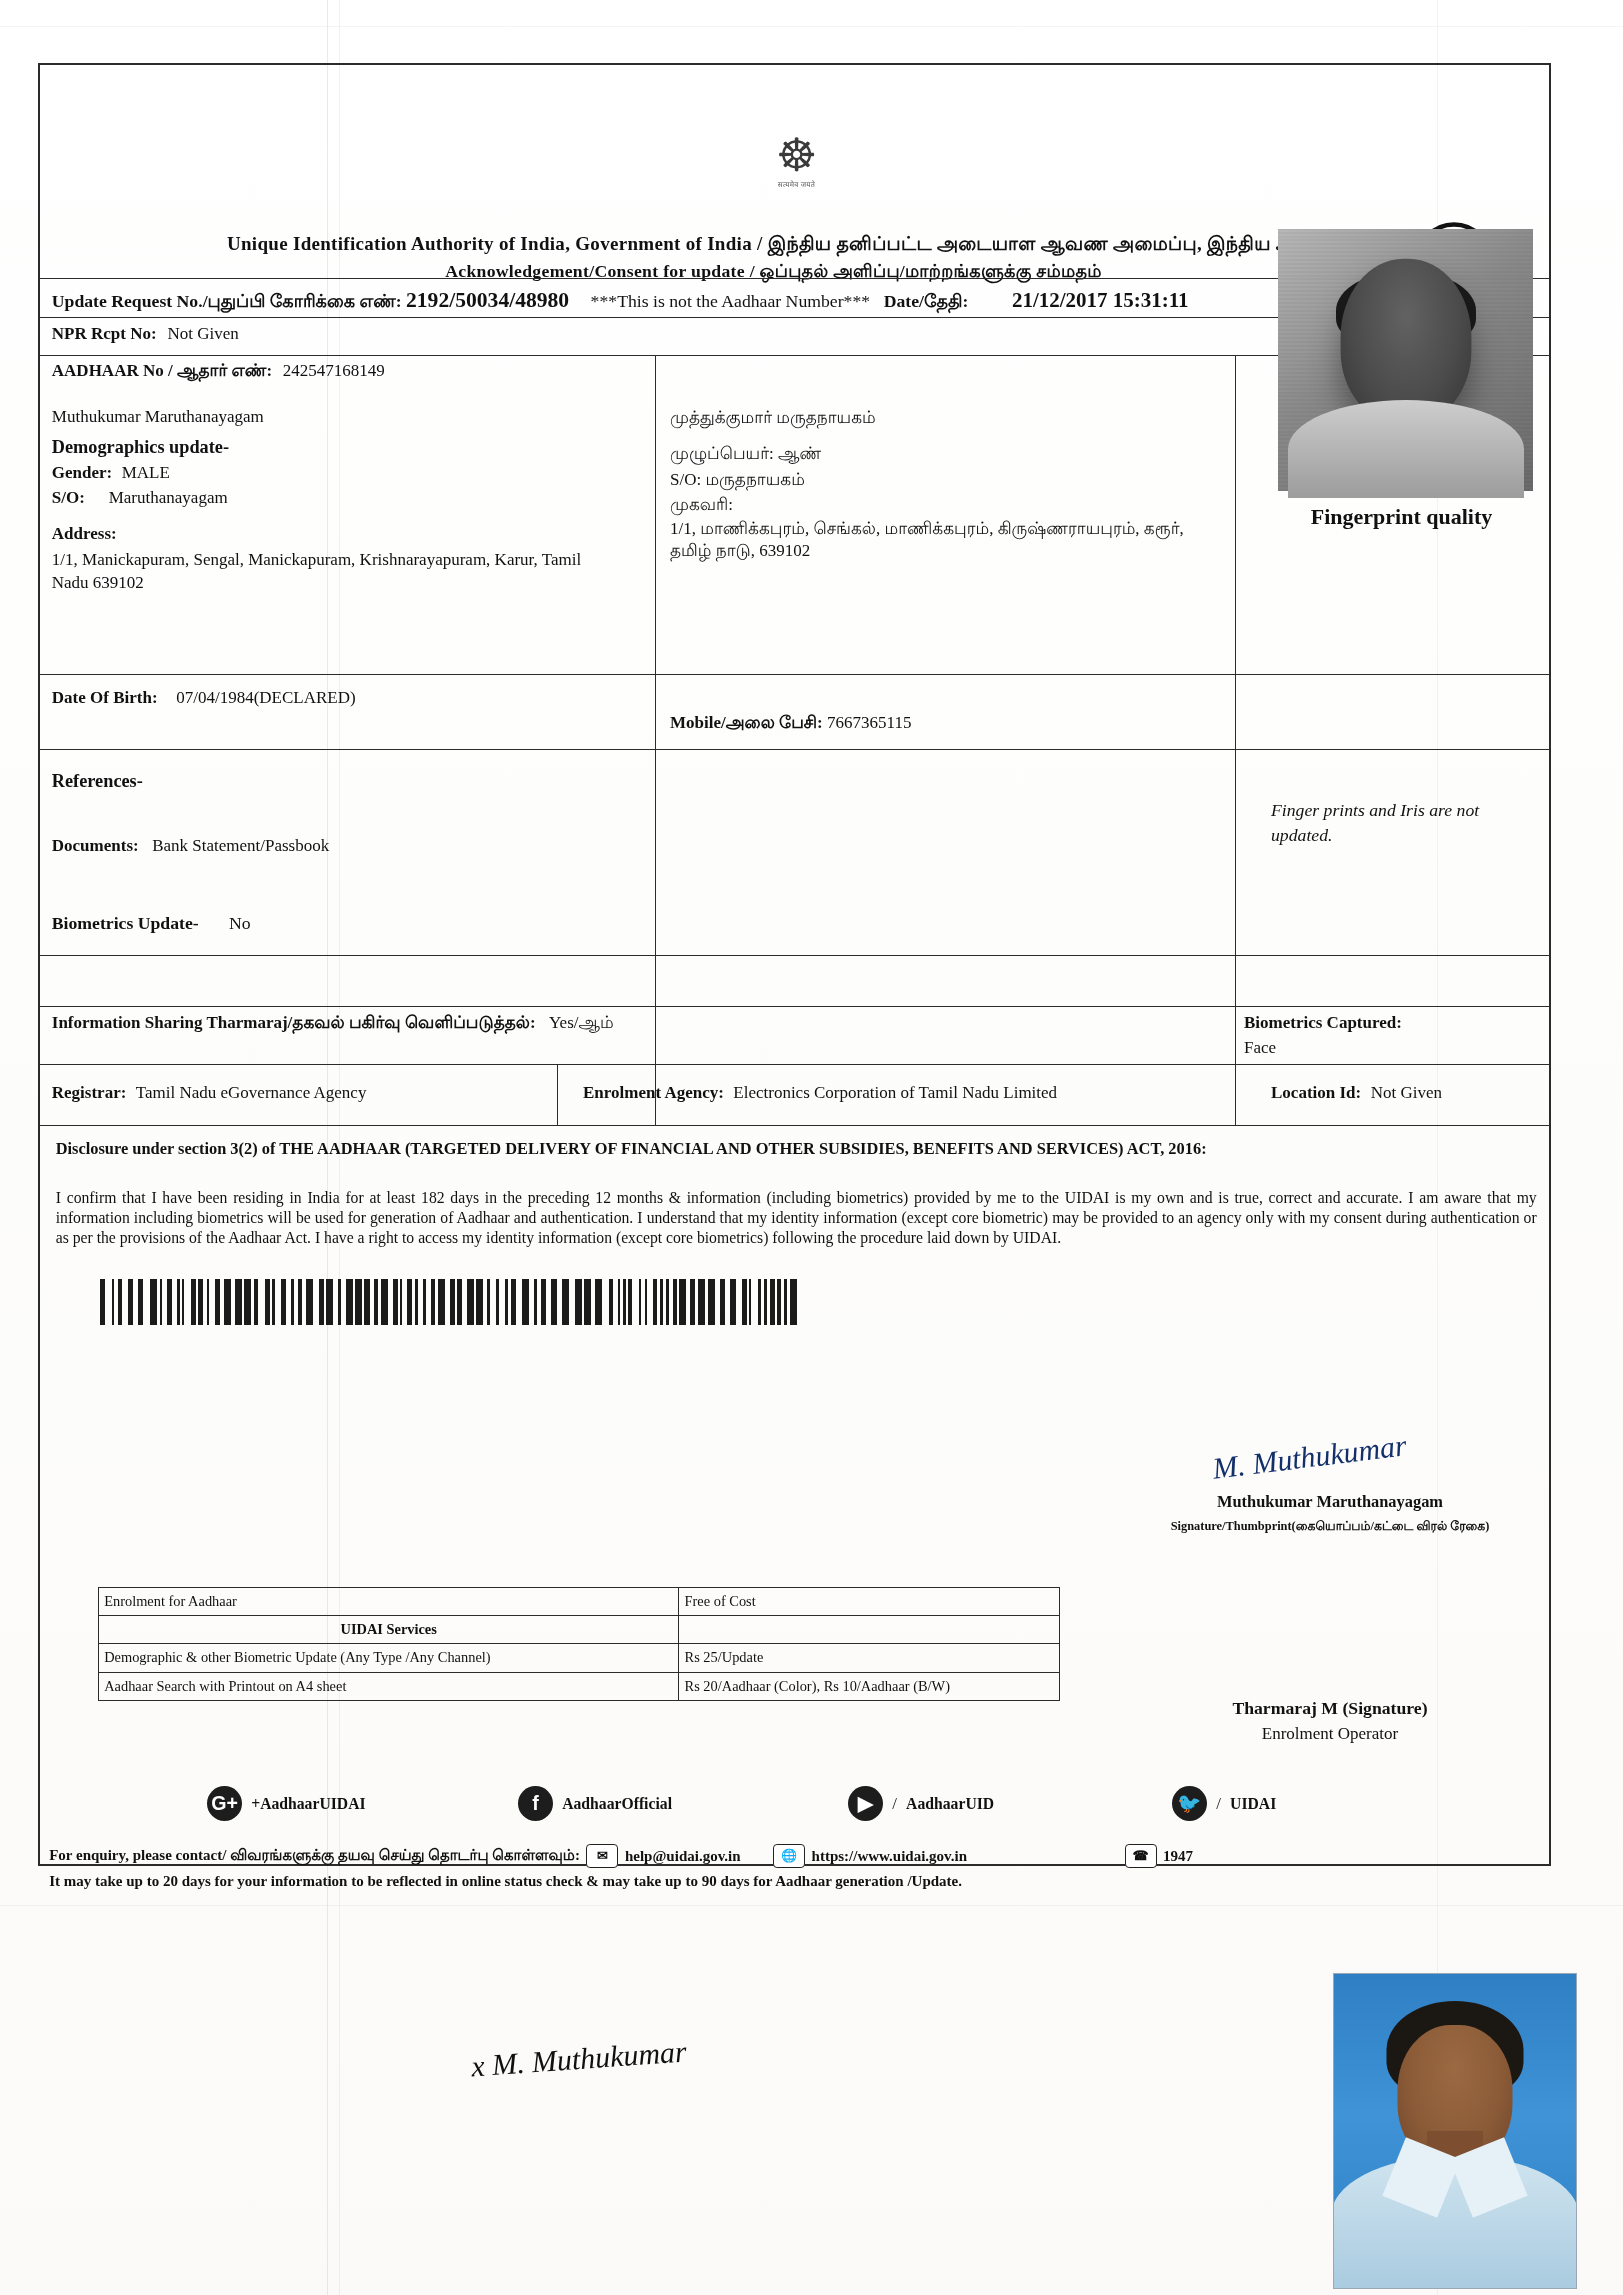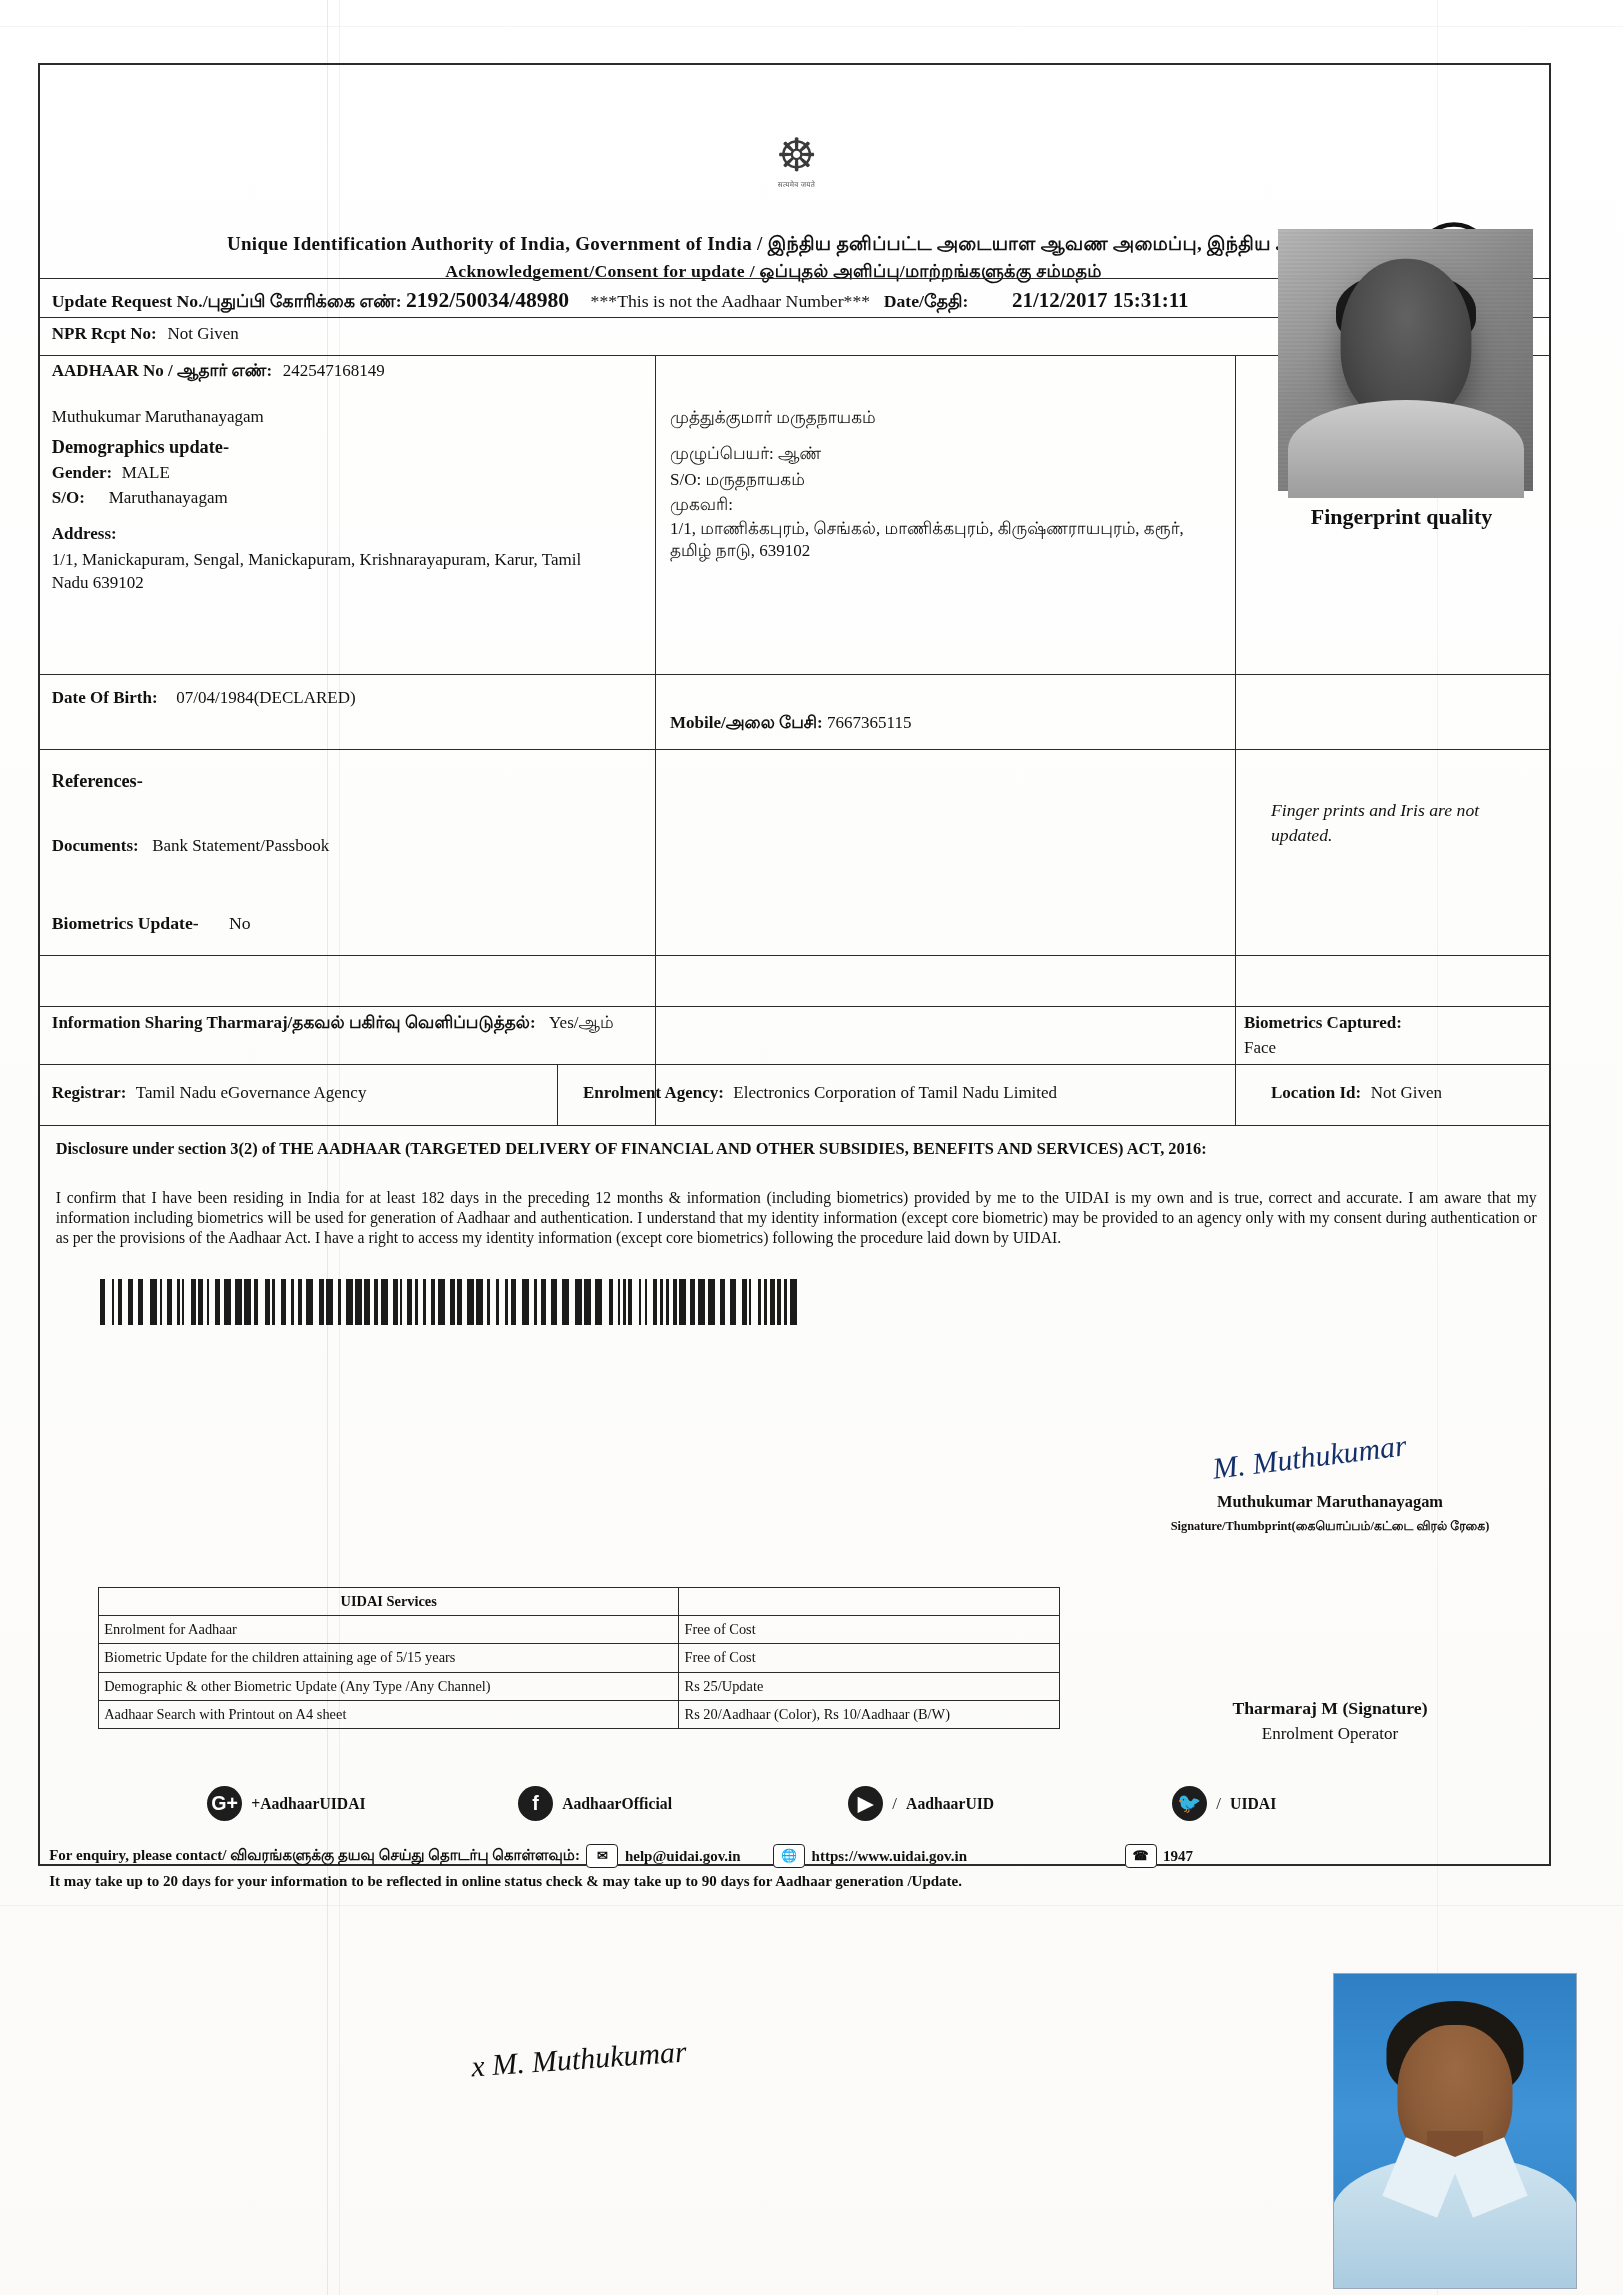--- a/index.html
+++ b/index.html
@@ -363,30 +363,26 @@
       <i style="left: 690px; width: 7.2px;"></i>
     </div>
 
   <div id="sig-top" class="sig">M. Muthukumar</div>
   <div class="cell" style="left:1087px;top:1427px;width:406px;text-align:center;font-size:16.4px;font-weight:bold;">Muthukumar Maruthanayagam</div>
   <div class="cell" style="left:1087px;top:1454px;width:406px;text-align:center;font-size:12.4px;font-weight:bold;">Signature/Thumbprint(கையொப்பம்/கட்டை விரல் ரேகை)</div>
 
   <table id="svc">
     <tbody>
         <tr>
-      <td class="c1 hdr">UIDAI Services</td>
-      <td></td>
-    </tr>
-    <tr>
       <td class="c1">Enrolment for Aadhaar</td>
       <td>Free of Cost</td>
     </tr>
     <tr>
-      <td class="c1">Biometric Update for the children attaining age of 5/15 years</td>
-      <td>Free of Cost</td>
+      <td class="c1 hdr">UIDAI Services</td>
+      <td></td>
     </tr>
     <tr>
       <td class="c1">Demographic &amp; other Biometric Update (Any Type /Any Channel)</td>
       <td>Rs 25/Update</td>
     </tr>
     <tr>
       <td class="c1">Aadhaar Search with Printout on A4 sheet</td>
       <td>Rs 20/Aadhaar (Color), Rs 10/Aadhaar (B/W)</td>
     </tr>
   </tbody>

